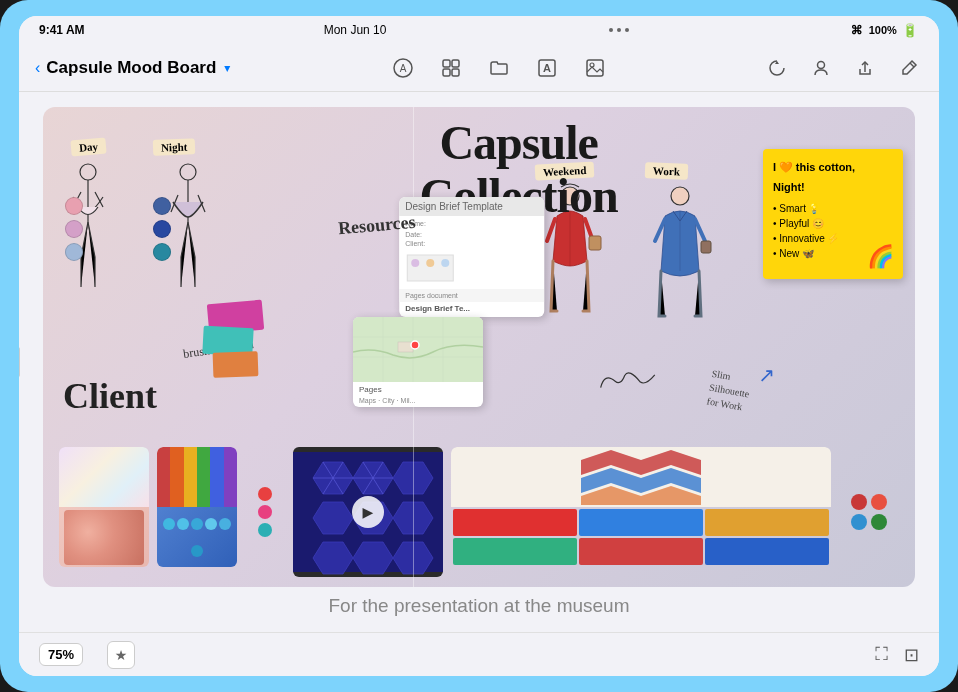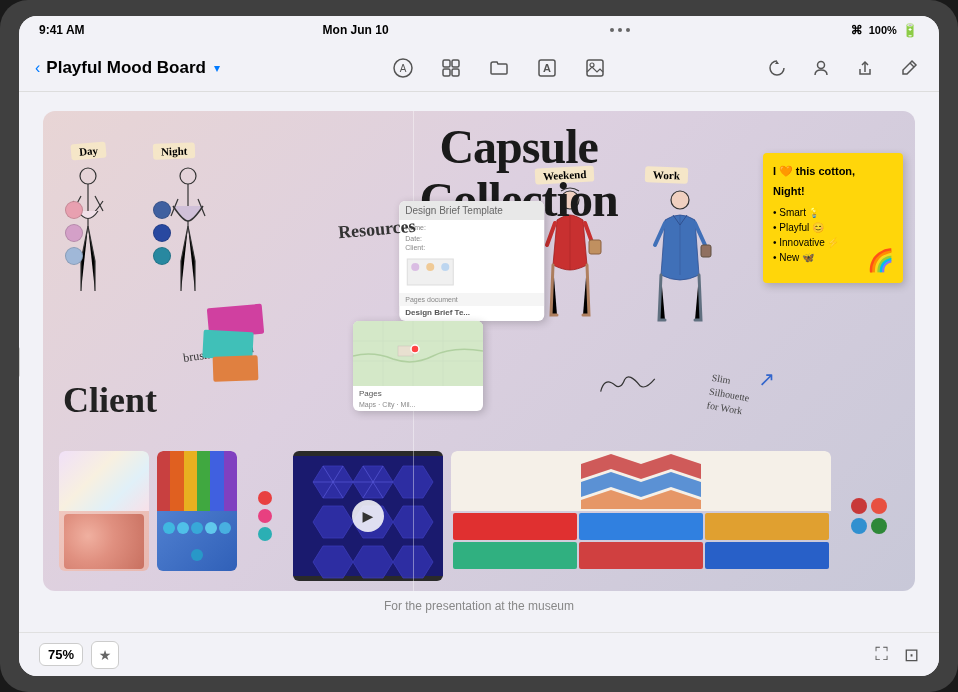--- a/index.html
+++ b/index.html
@@ -11,21 +11,21 @@
       overflow: hidden;
       display: flex;
       align-items: center;
       justify-content: center;
     }
 
     
     .ipad-frame {
       width: 958px;
       height: 692px;
-      background: #404040;
+      background: #7dd3fc;
       border-radius: 28px;
       position: relative;
       display: flex;
       align-items: center;
       justify-content: center;
       overflow: hidden;
     }
 
     .ipad-screen {
       width: 920px;
@@ -160,21 +160,21 @@
       background: #f0e8e8;
       border-radius: 12px;
       position: relative;
       overflow: hidden;
       background: linear-gradient(135deg, #e8d5d5 0%, #ddd0e0 40%, #c8c8d8 100%);
     }
 
     
     .canvas-caption {
       margin-top: 8px;
-      font-size: 12px;
+      font-size: 19px;
       color: #888;
       text-align: center;
     }
 
     
     .sticky-note {
       position: absolute;
       top: 42px;
       right: 12px;
       width: 140px;
@@ -484,21 +484,21 @@
       align-items: center;
       padding: 0 20px;
       justify-content: space-between;
       flex-shrink: 0;
       border-top: 1px solid #e0e0e0;
     }
 
     .zoom-indicator {
       display: flex;
       align-items: center;
-      gap: 8px;
+      gap: 24px;
     }
 
     .zoom-badge {
       background: white;
       border: 1px solid #ccc;
       border-radius: 6px;
       padding: 3px 8px;
       font-size: 13px;
       font-weight: 600;
       color: #000;
@@ -615,37 +615,37 @@
     }
   </style>
 </head>
 <body>
 
 <div class="ipad-frame">
   <div class="ipad-screen">
 
     <div class="status-bar">
       <div class="status-time">9:41 AM</div>
-      <span style="font-size:12px;font-weight:700;color:#000;margin-left:17px;">Mon Jun 10</span>
+      <span style="font-size:12px;font-weight:400;color:#000;margin-left:17px;">Mon Jun 10</span>
       <div class="status-center">
         <div class="status-dot"></div>
         <div class="status-dot"></div>
         <div class="status-dot"></div>
       </div>
       <div class="status-right">
         <span class="wifi-icon">⌘</span>
         <span>100%</span>
         <span style="font-size:13px;">🔋</span>
       </div>
     </div>
 
     <div class="toolbar">
       <div class="toolbar-left">
         <div class="back-btn">‹</div>
-        <div class="doc-title">Playful Mood Board</div>
+        <div class="doc-title">Capsule Mood Board</div>
         <div class="chevron-down">▾</div>
       </div>
 
       <div class="toolbar-center">
         <div class="toolbar-icon">
           <svg width="22" height="22" viewBox="0 0 22 22" fill="none">
             <circle cx="11" cy="11" r="9" stroke="#555" stroke-width="1.5" fill="none"></circle>
             <text x="11" y="15" text-anchor="middle" font-size="10" fill="#555">A</text>
           </svg>
         </div>

